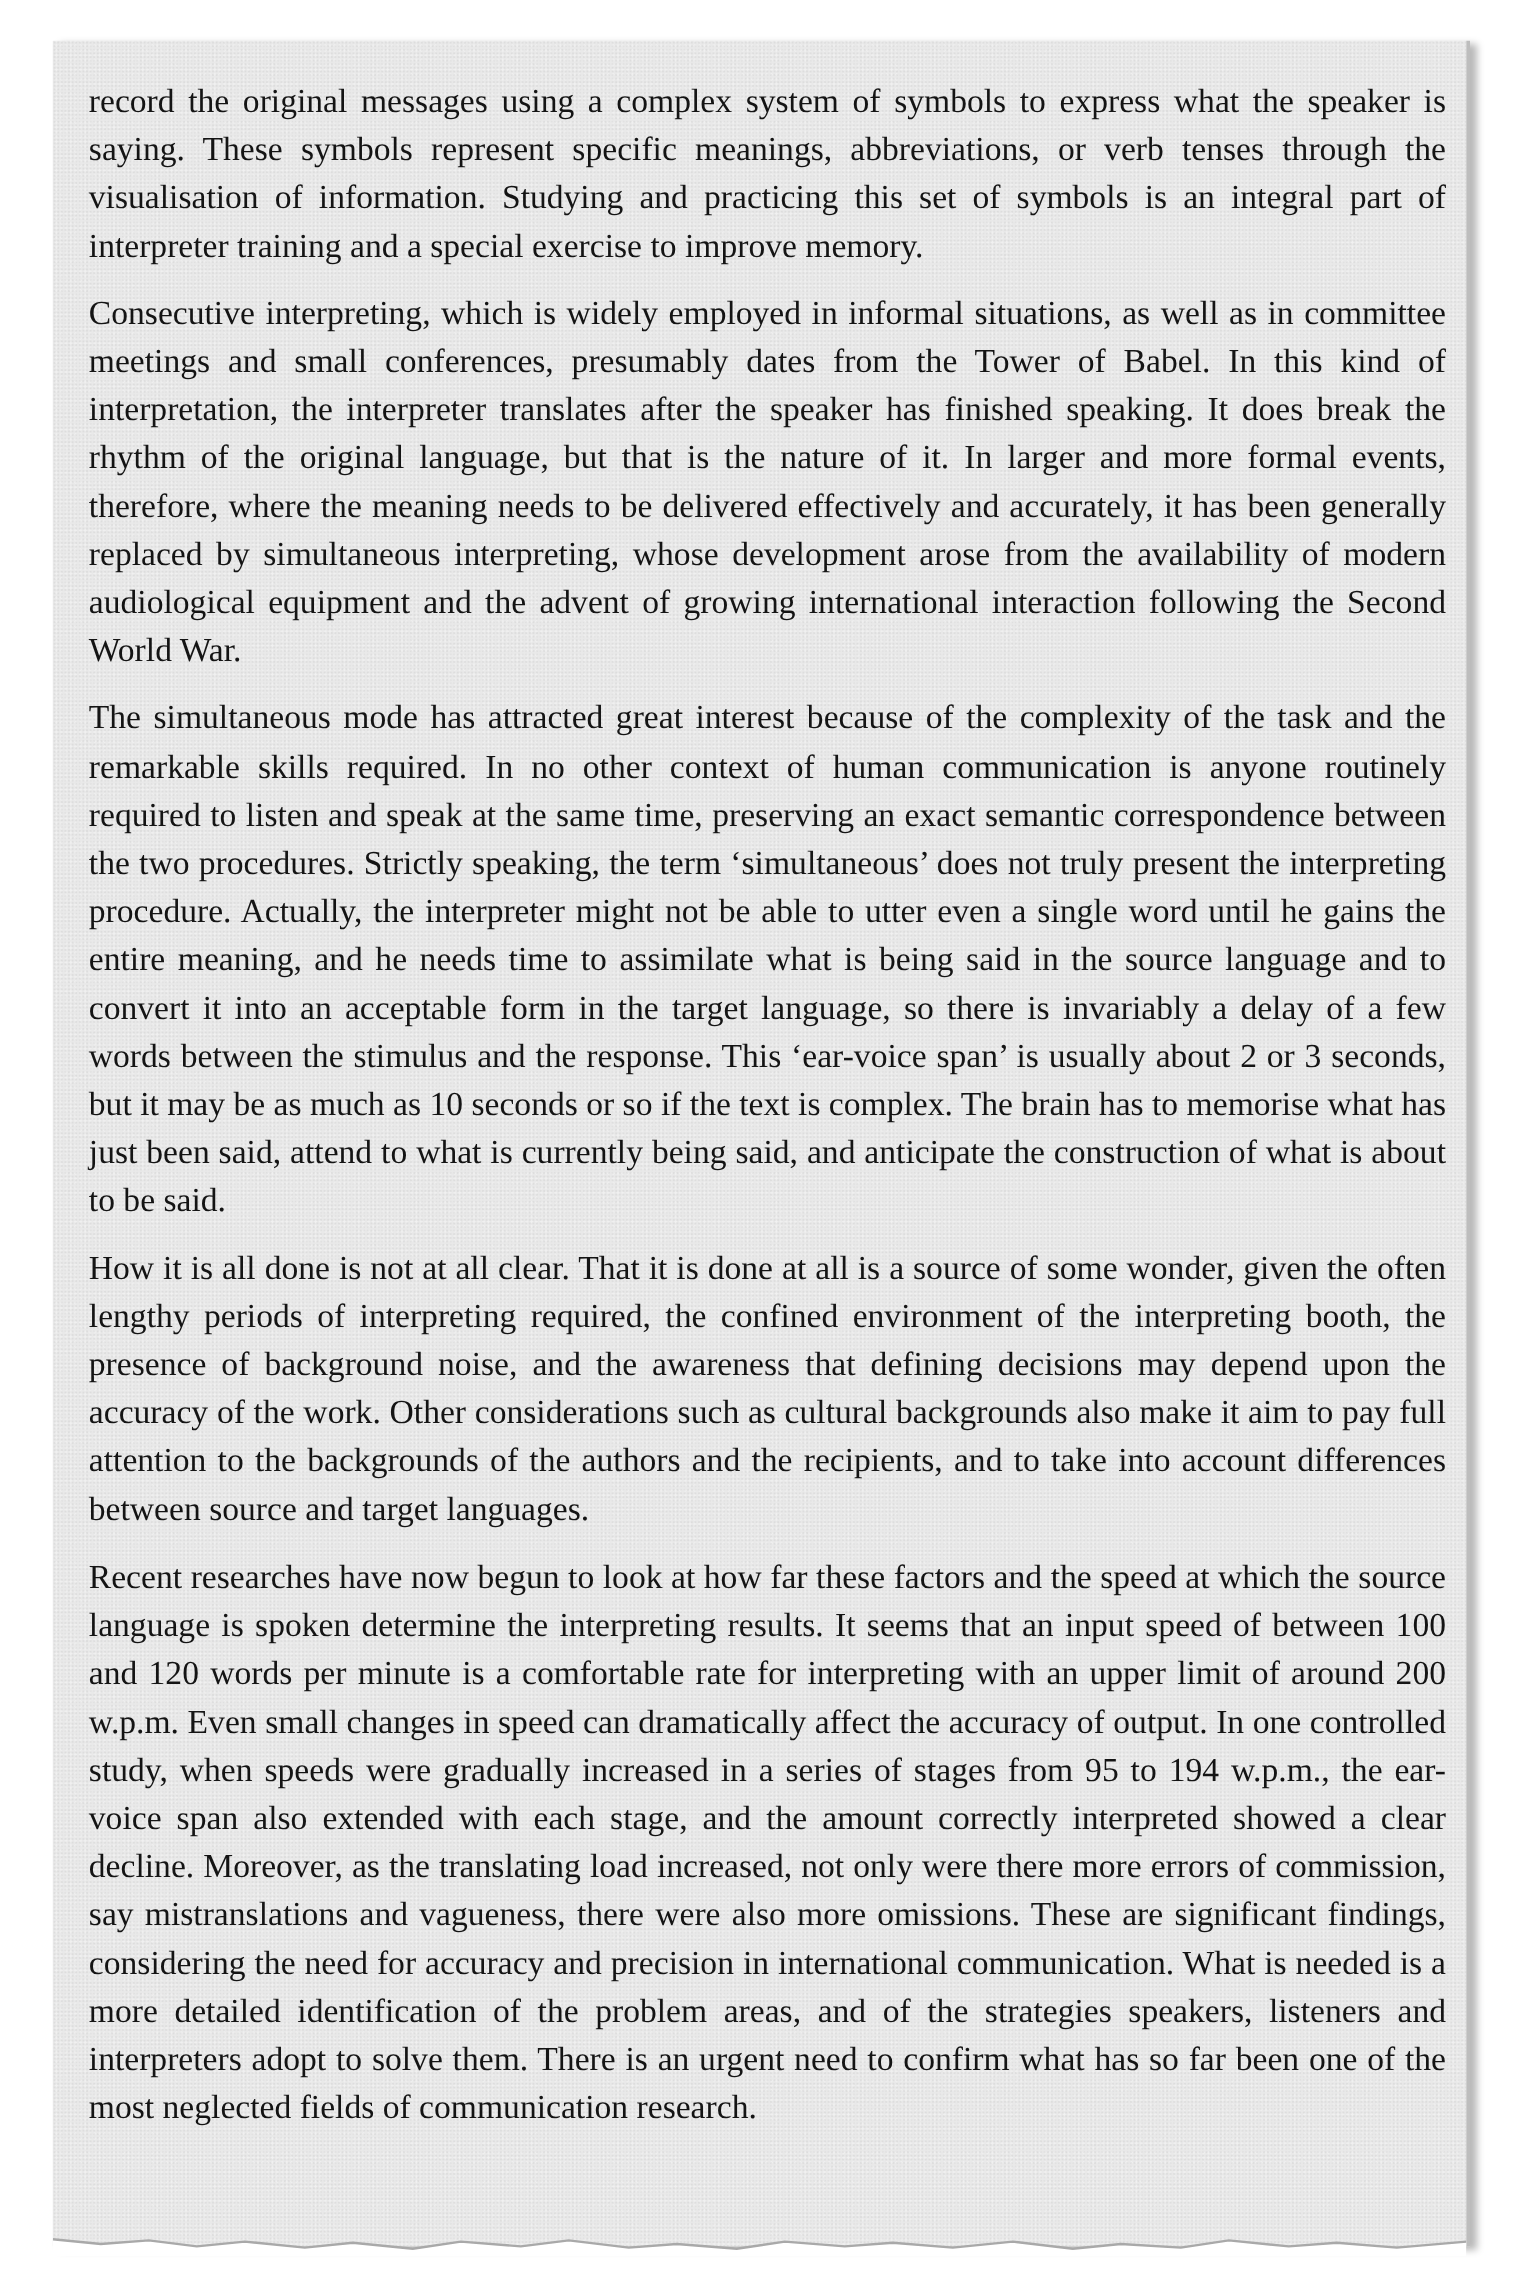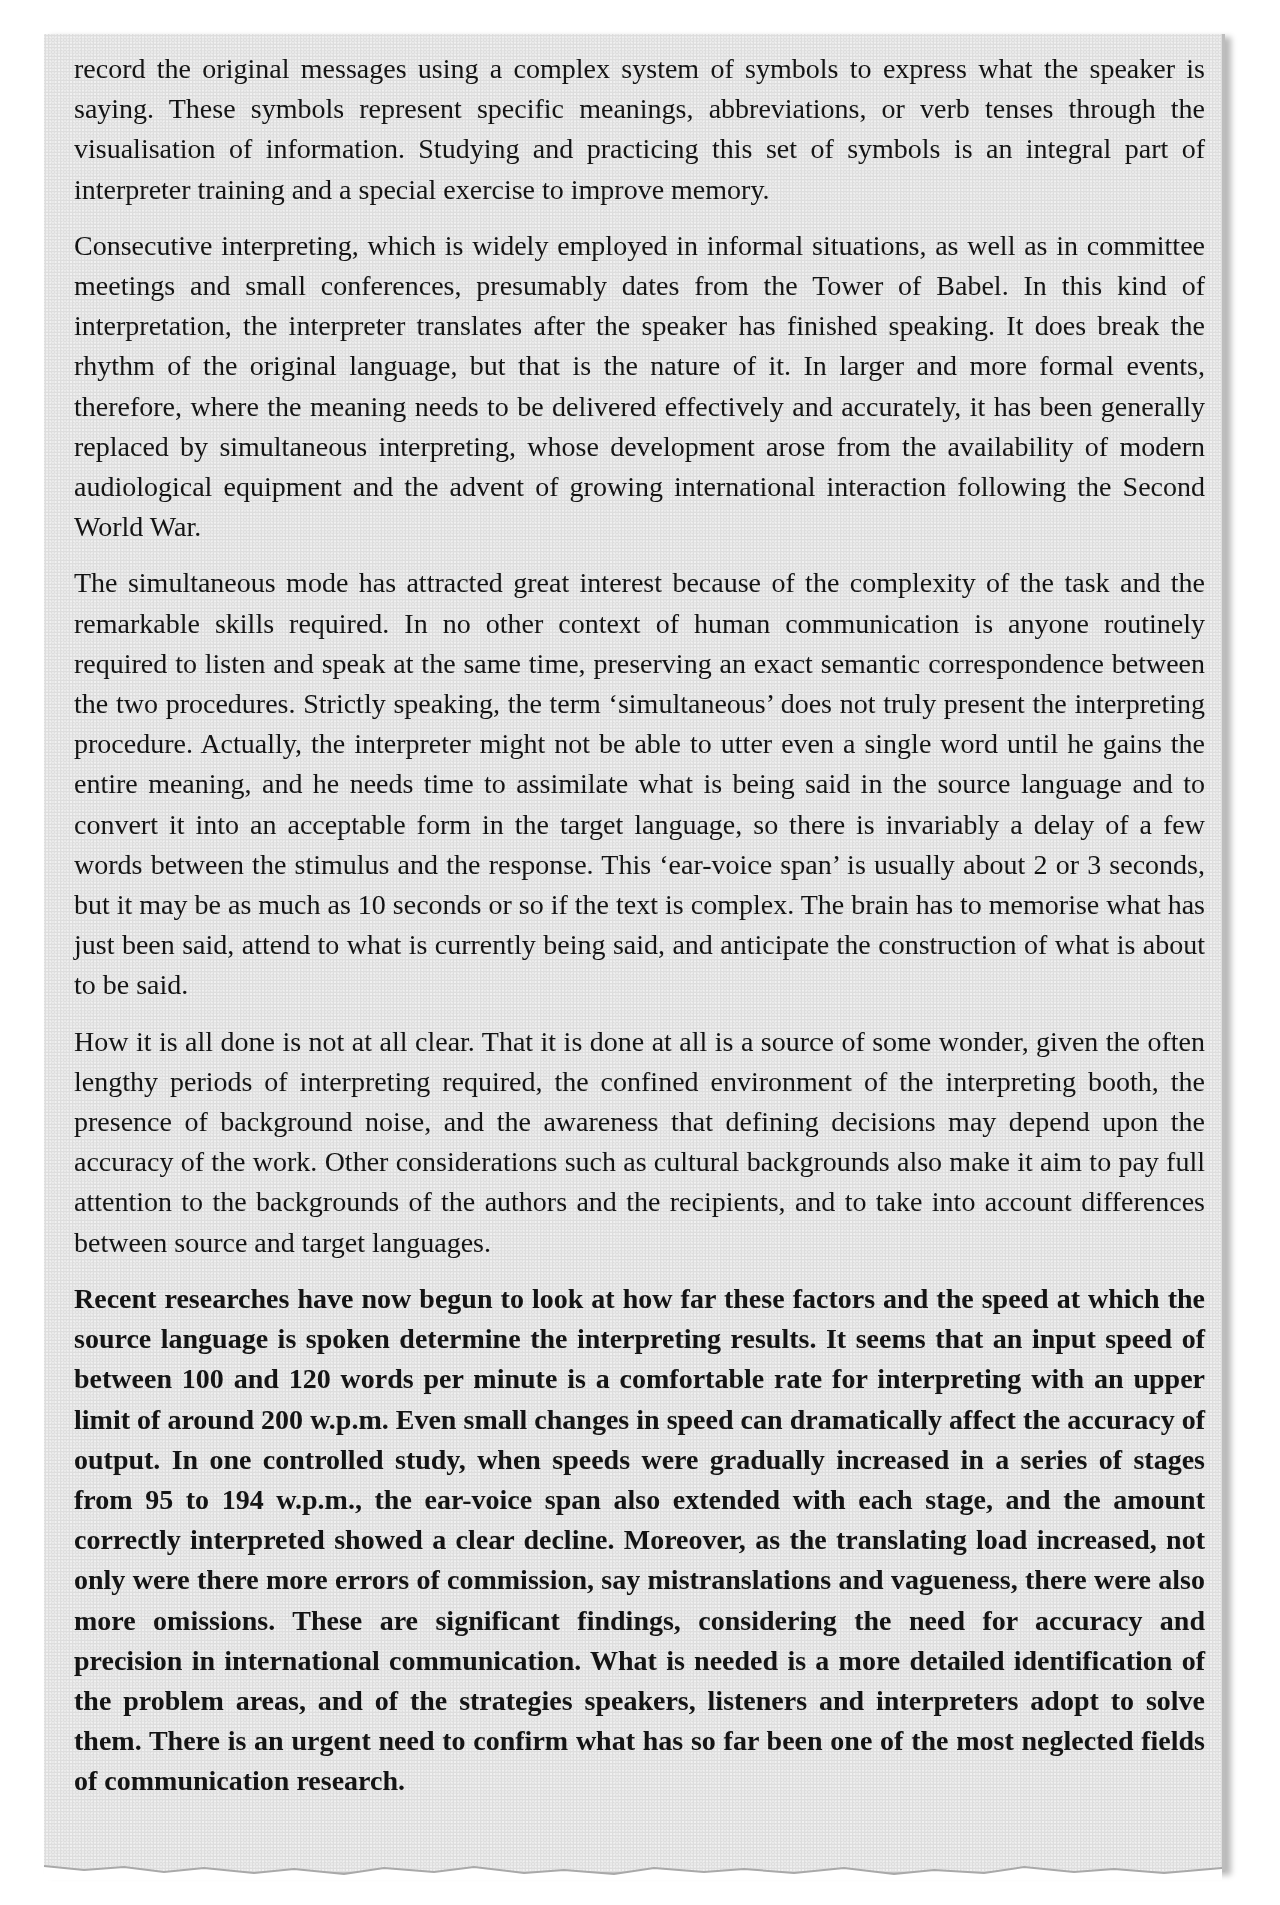--- a/index.html
+++ b/index.html
@@ -41,24 +41,24 @@
       left: 30px;
       top: 15px;
       width: 1131px;
       font-family: "Liberation Serif", "DejaVu Serif", serif;
       font-size: 28px;
       line-height: 40.2px;
       color: #141414;
       text-align: justify;
     }
     .para {
-      margin: 0 0 16px 0;
+      margin: 16px 0 16px 0;
       hyphens: manual;
     }
-    .para:last-child { margin-bottom: 0; font-weight: bold; }
+    .para:last-child { margin-bottom: 0; }
   </style>
 </head>
 <body>
 
 <div class="paper">
   <div class="text-block">
     <p class="para">record the original messages using a complex system of symbols to express what the speaker is saying. These symbols represent specific meanings, abbreviations, or verb tenses through the visualisation of information. Studying and practicing this set of symbols is an integral part of interpreter training and a special exercise to improve memory.</p>
     <p class="para">Consecutive interpreting, which is widely employed in informal situations, as well as in committee meetings and small conferences, presumably dates from the Tower of Babel. In this kind of interpretation, the interpreter translates after the speaker has finished speaking. It does break the rhythm of the original language, but that is the nature of it. In larger and more formal events, therefore, where the meaning needs to be delivered effectively and accurately, it has been generally replaced by simultaneous interpreting, whose development arose from the availability of modern audiological equipment and the advent of growing international interaction following the Second World War.</p>
     <p class="para">The simultaneous mode has attracted great interest because of the complexity of the task and the remarkable skills required. In no other context of human communication is anyone routinely required to listen and speak at the same time, preserving an exact semantic corre­spondence between the two procedures. Strictly speaking, the term ‘simultaneous’ does not truly present the interpreting procedure. Actually, the interpreter might not be able to utter even a single word until he gains the entire meaning, and he needs time to assimilate what is being said in the source language and to convert it into an acceptable form in the target language, so there is invariably a delay of a few words between the stimulus and the response. This ‘ear-voice span’ is usually about 2 or 3 seconds, but it may be as much as 10 seconds or so if the text is complex. The brain has to memorise what has just been said, attend to what is currently being said, and anticipate the construction of what is about to be said.</p>
     <p class="para">How it is all done is not at all clear. That it is done at all is a source of some wonder, given the often lengthy periods of interpreting required, the confined environment of the interpret­ing booth, the presence of background noise, and the awareness that defining decisions may depend upon the accuracy of the work. Other considerations such as cultural backgrounds also make it aim to pay full attention to the backgrounds of the authors and the recipients, and to take into account differences between source and target languages.</p>

